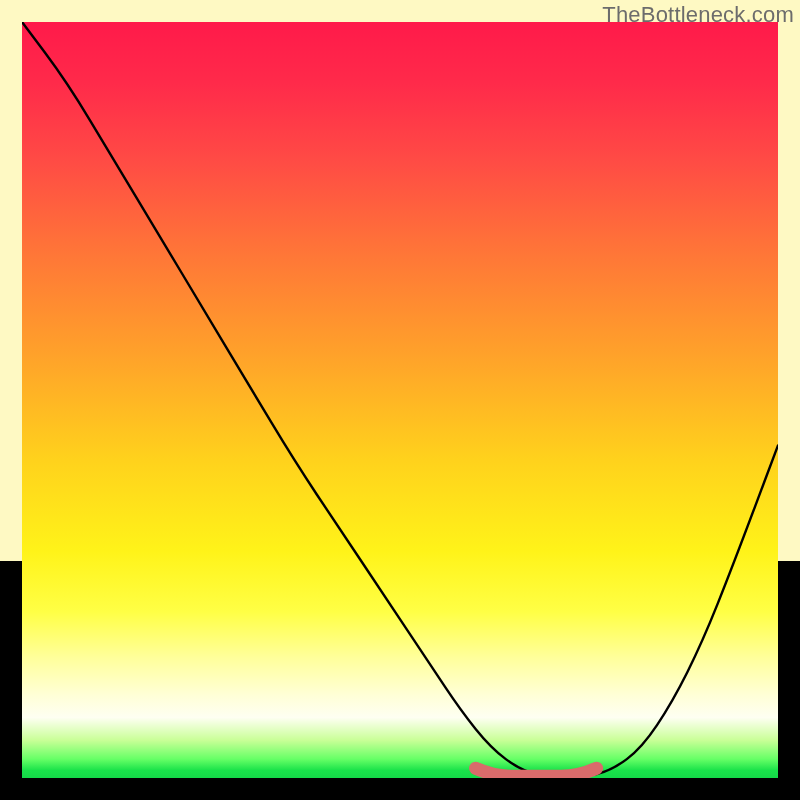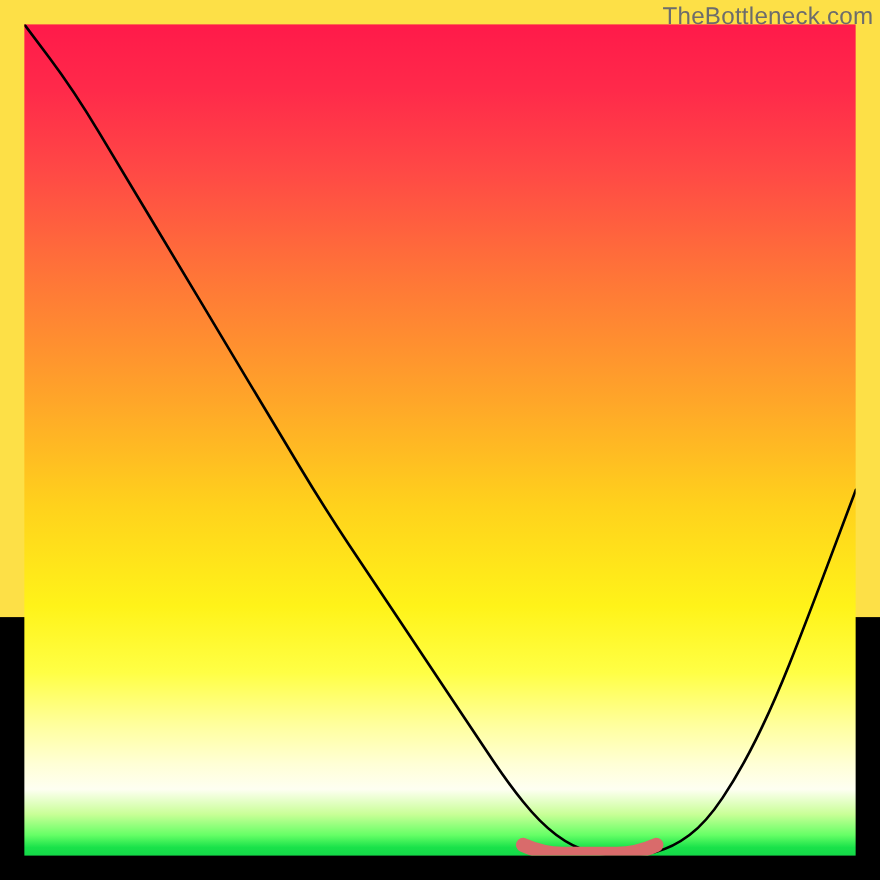--- a/index.html
+++ b/index.html
@@ -8,21 +8,21 @@
     width: 800px;
     height: 800px;
     overflow: hidden;
     background: #000;
     font-family: Arial, Helvetica, sans-serif;
   }
   .frame {
     position: relative;
     width: 800px;
     height: 561px;
-    background: #fde047;
+    background: #fef9c3;
   }
   .plot-area {
     position: absolute;
     left: 22px;
     top: 22px;
     width: 756px;
     height: 756px;
     overflow: hidden;
   }
   .gradient {

